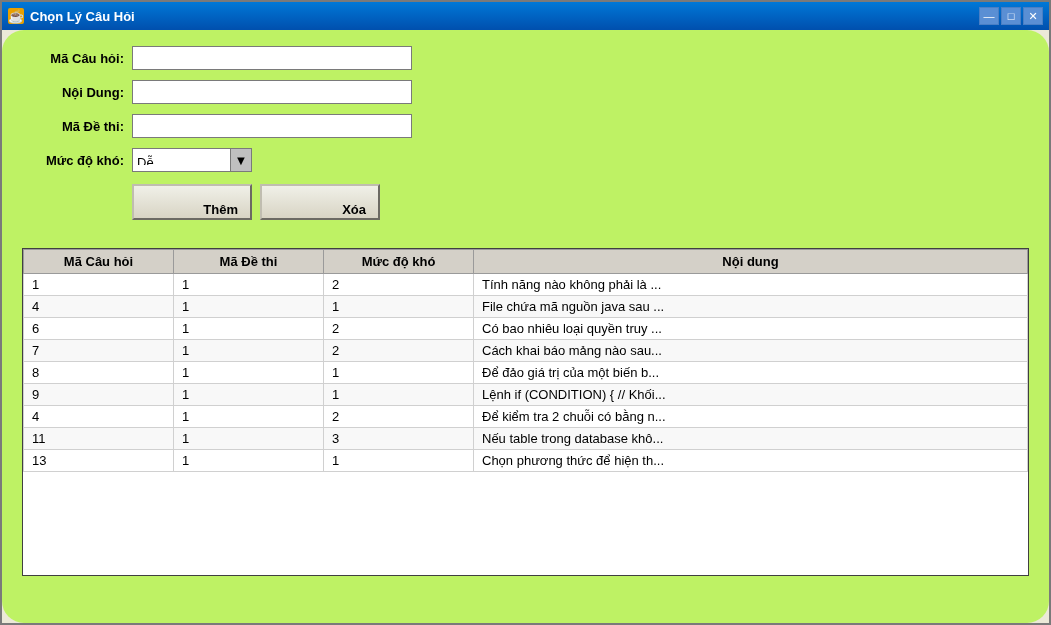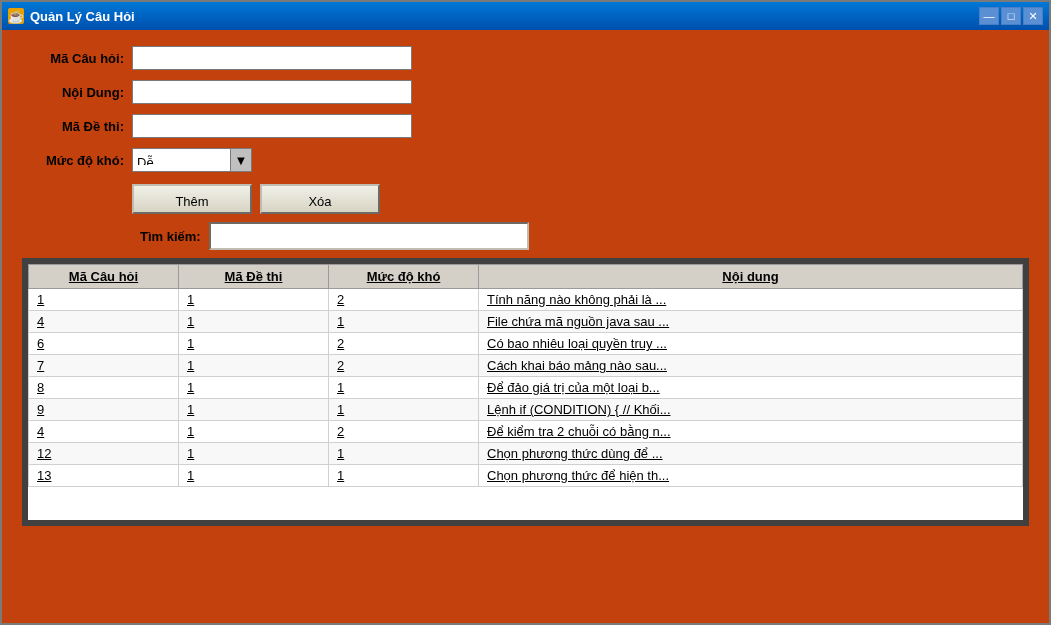--- a/index.html
+++ b/index.html
@@ -70,21 +70,22 @@
       font-size: 11px;
       cursor: pointer;
       display: flex;
       align-items: center;
       justify-content: center;
     }
 
     .content {
       flex: 1;
       padding: 16px 20px;
-      background: #c2410c;
+      background: #bef264;
+      border-radius: 22px;
     }
 
     .form-section {
       display: flex;
       flex-direction: column;
       gap: 10px;
       margin-bottom: 12px;
     }
 
     .form-row {
@@ -157,23 +158,24 @@
       padding-left: 110px;
     }
 
     .btn {
       min-width: 120px;
       height: 30px;
       background: linear-gradient(to bottom, #f0f0e8 0%, #d8d4c4 100%);
       border: 2px outset #c0bdb0;
       cursor: pointer;
       font-size: 13px;
-      font-weight: normal;
-      padding: 8px 12px;
+      font-weight: bold;
+      padding: 16px 12px;
       color: #000;
+      text-align: right;
     }
 
     .search-label {
       font-weight: bold;
       margin-left: auto;
     }
 
     .search-input {
       width: 320px;
       height: 28px;
@@ -184,25 +186,24 @@
     }
 
     .search-row {
       display: flex;
       align-items: center;
       gap: 8px;
       margin-left: 8px;
     }
 
     .table-section {
-      border: 6px solid #404040;
+      border: 1px solid #404040;
       background: white;
       overflow-y: auto;
-      height: 268px;
-      text-decoration: underline;
+      height: 328px;
     }
 
     table {
       width: 100%;
       border-collapse: collapse;
     }
 
     thead tr {
       background: #d4d0c8;
     }
@@ -242,21 +243,21 @@
   </style>
 </head>
 <body>
 
 <div class="window">
 
   <div class="title-bar">
     <div class="title-bar-icon">
       <span>☕</span>
     </div>
-    <span class="title-bar-title">Quản Lý Câu Hỏi</span>
+    <span class="title-bar-title">Chọn Lý Câu Hỏi</span>
     <div class="title-bar-controls">
       <button class="title-bar-btn">—</button>
       <button class="title-bar-btn">□</button>
       <button class="title-bar-btn close">✕</button>
     </div>
   </div>
 
   <div class="content">
 
     <div class="form-section">
@@ -285,24 +286,20 @@
       </div>
     </div>
 
     <div class="buttons-row-1">
       <button class="btn">Thêm</button>
       <button class="btn">Xóa</button>
     </div>
 
     <div class="buttons-area">
       <div class="buttons-row-2" style="padding-left:110px; gap:8px; display:flex; align-items:center;">
-      </div>
-      <div class="search-row">
-        <span class="search-label">Tìm kiếm:</span>
-        <input class="search-input" type="text" style="">
       </div>
     </div>
 
     <div class="table-section">
       <table>
         <thead>
           <tr>
             <th class="col-ma-cau-hoi">Mã Câu hỏi</th>
             <th class="col-ma-de-thi">Mã Đề thi</th>
             <th class="col-muc-do">Mức độ khó</th>
@@ -331,39 +328,39 @@
             <tr>
               <td>7</td>
               <td>1</td>
               <td>2</td>
               <td>Cách khai báo mảng nào sau...</td>
             </tr>
             <tr>
               <td>8</td>
               <td>1</td>
               <td>1</td>
-              <td>Để đảo giá trị của một loại b...</td>
+              <td>Để đảo giá trị của một biến b...</td>
             </tr>
             <tr>
               <td>9</td>
               <td>1</td>
               <td>1</td>
               <td>Lệnh if (CONDITION) { // Khối...</td>
             </tr>
             <tr>
               <td>4</td>
               <td>1</td>
               <td>2</td>
               <td>Để kiểm tra 2 chuỗi có bằng n...</td>
             </tr>
             <tr>
-              <td>12</td>
-              <td>1</td>
-              <td>1</td>
-              <td>Chọn phương thức dùng để ...</td>
+              <td>11</td>
+              <td>1</td>
+              <td>3</td>
+              <td>Nếu table trong database khô...</td>
             </tr>
             <tr>
               <td>13</td>
               <td>1</td>
               <td>1</td>
               <td>Chọn phương thức để hiện th...</td>
             </tr>
           </tbody>
       </table>
     </div>

